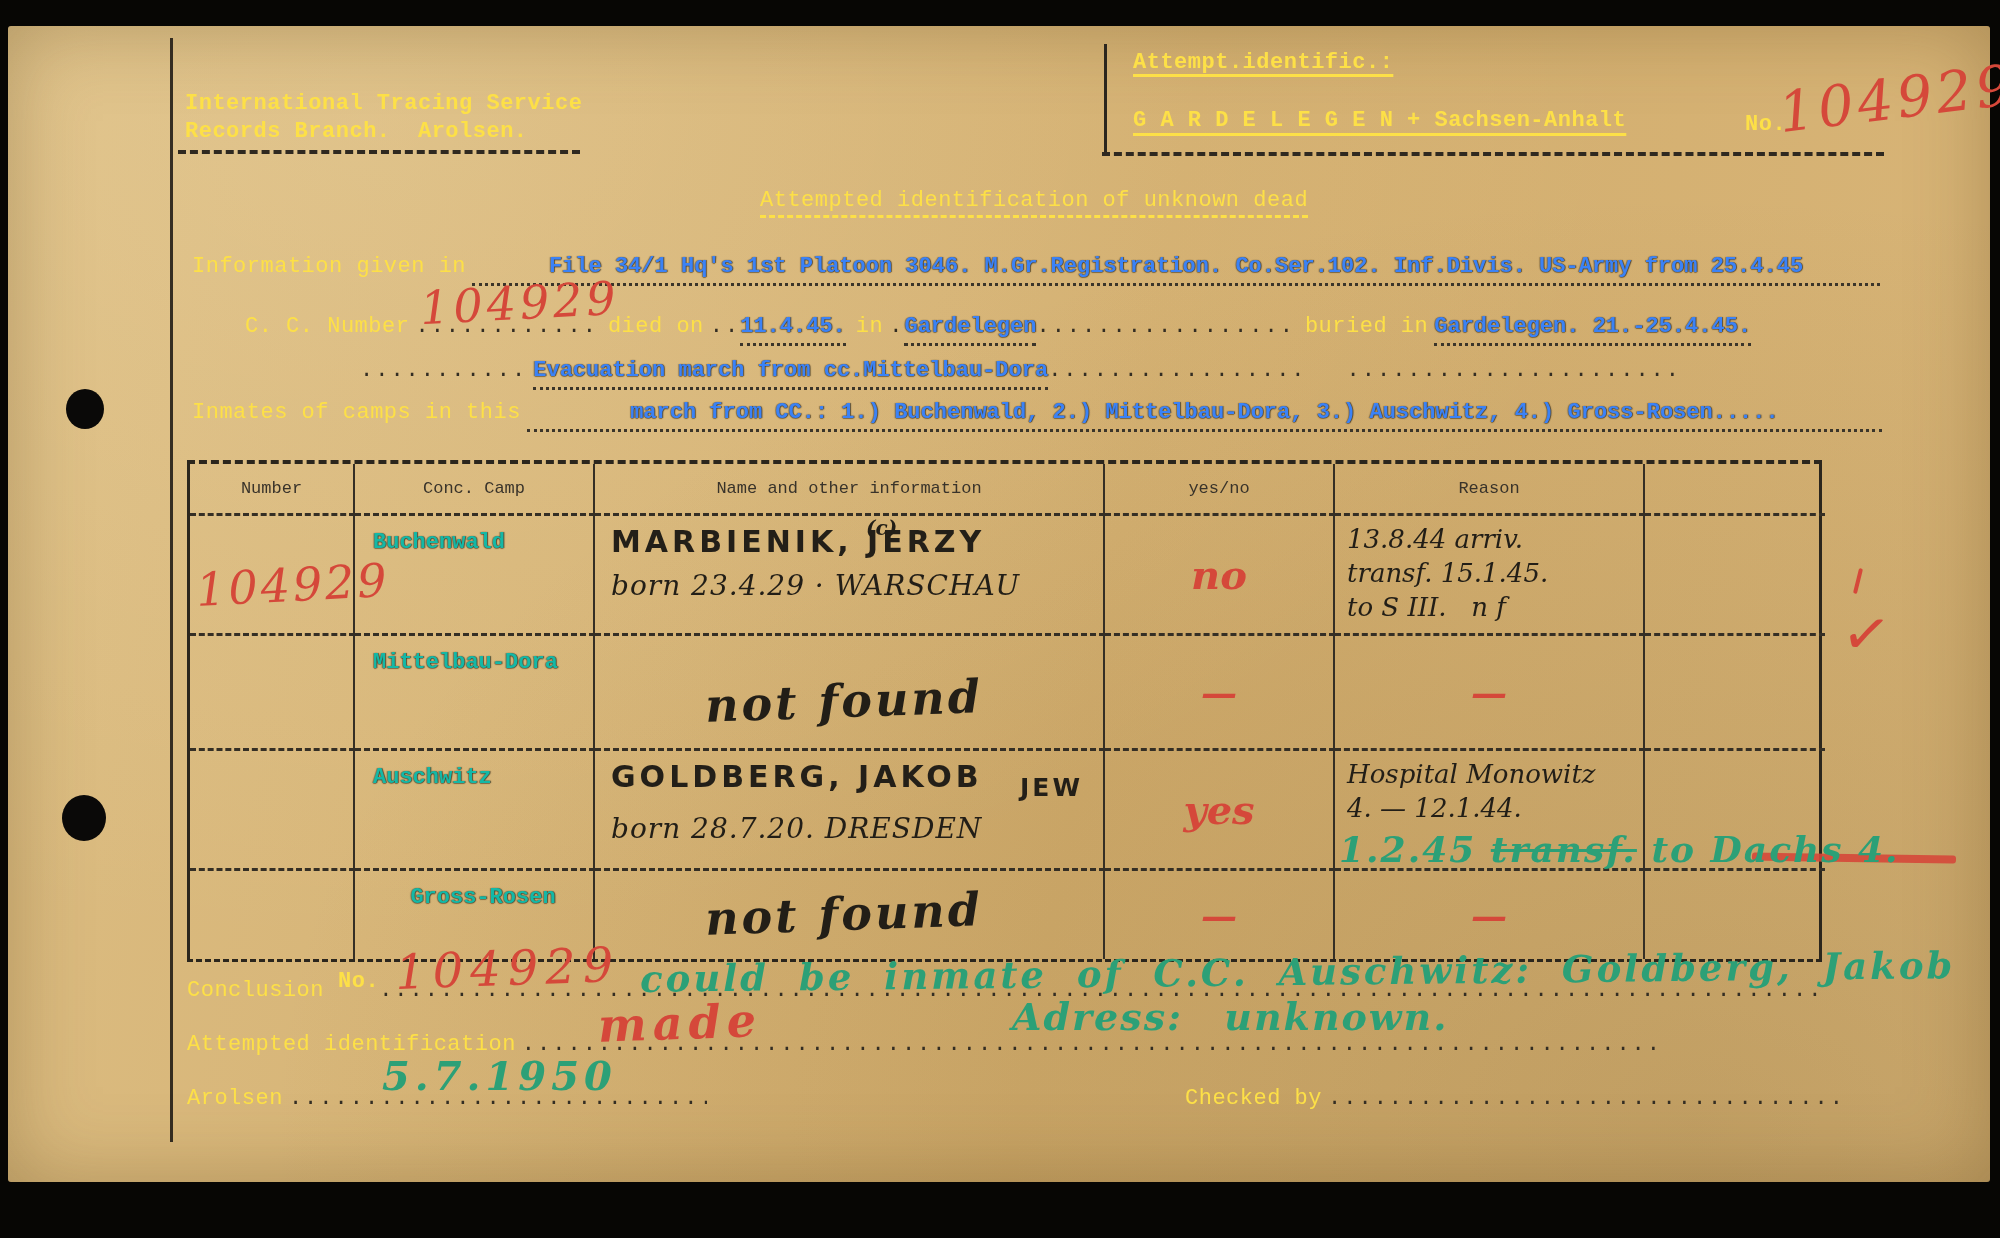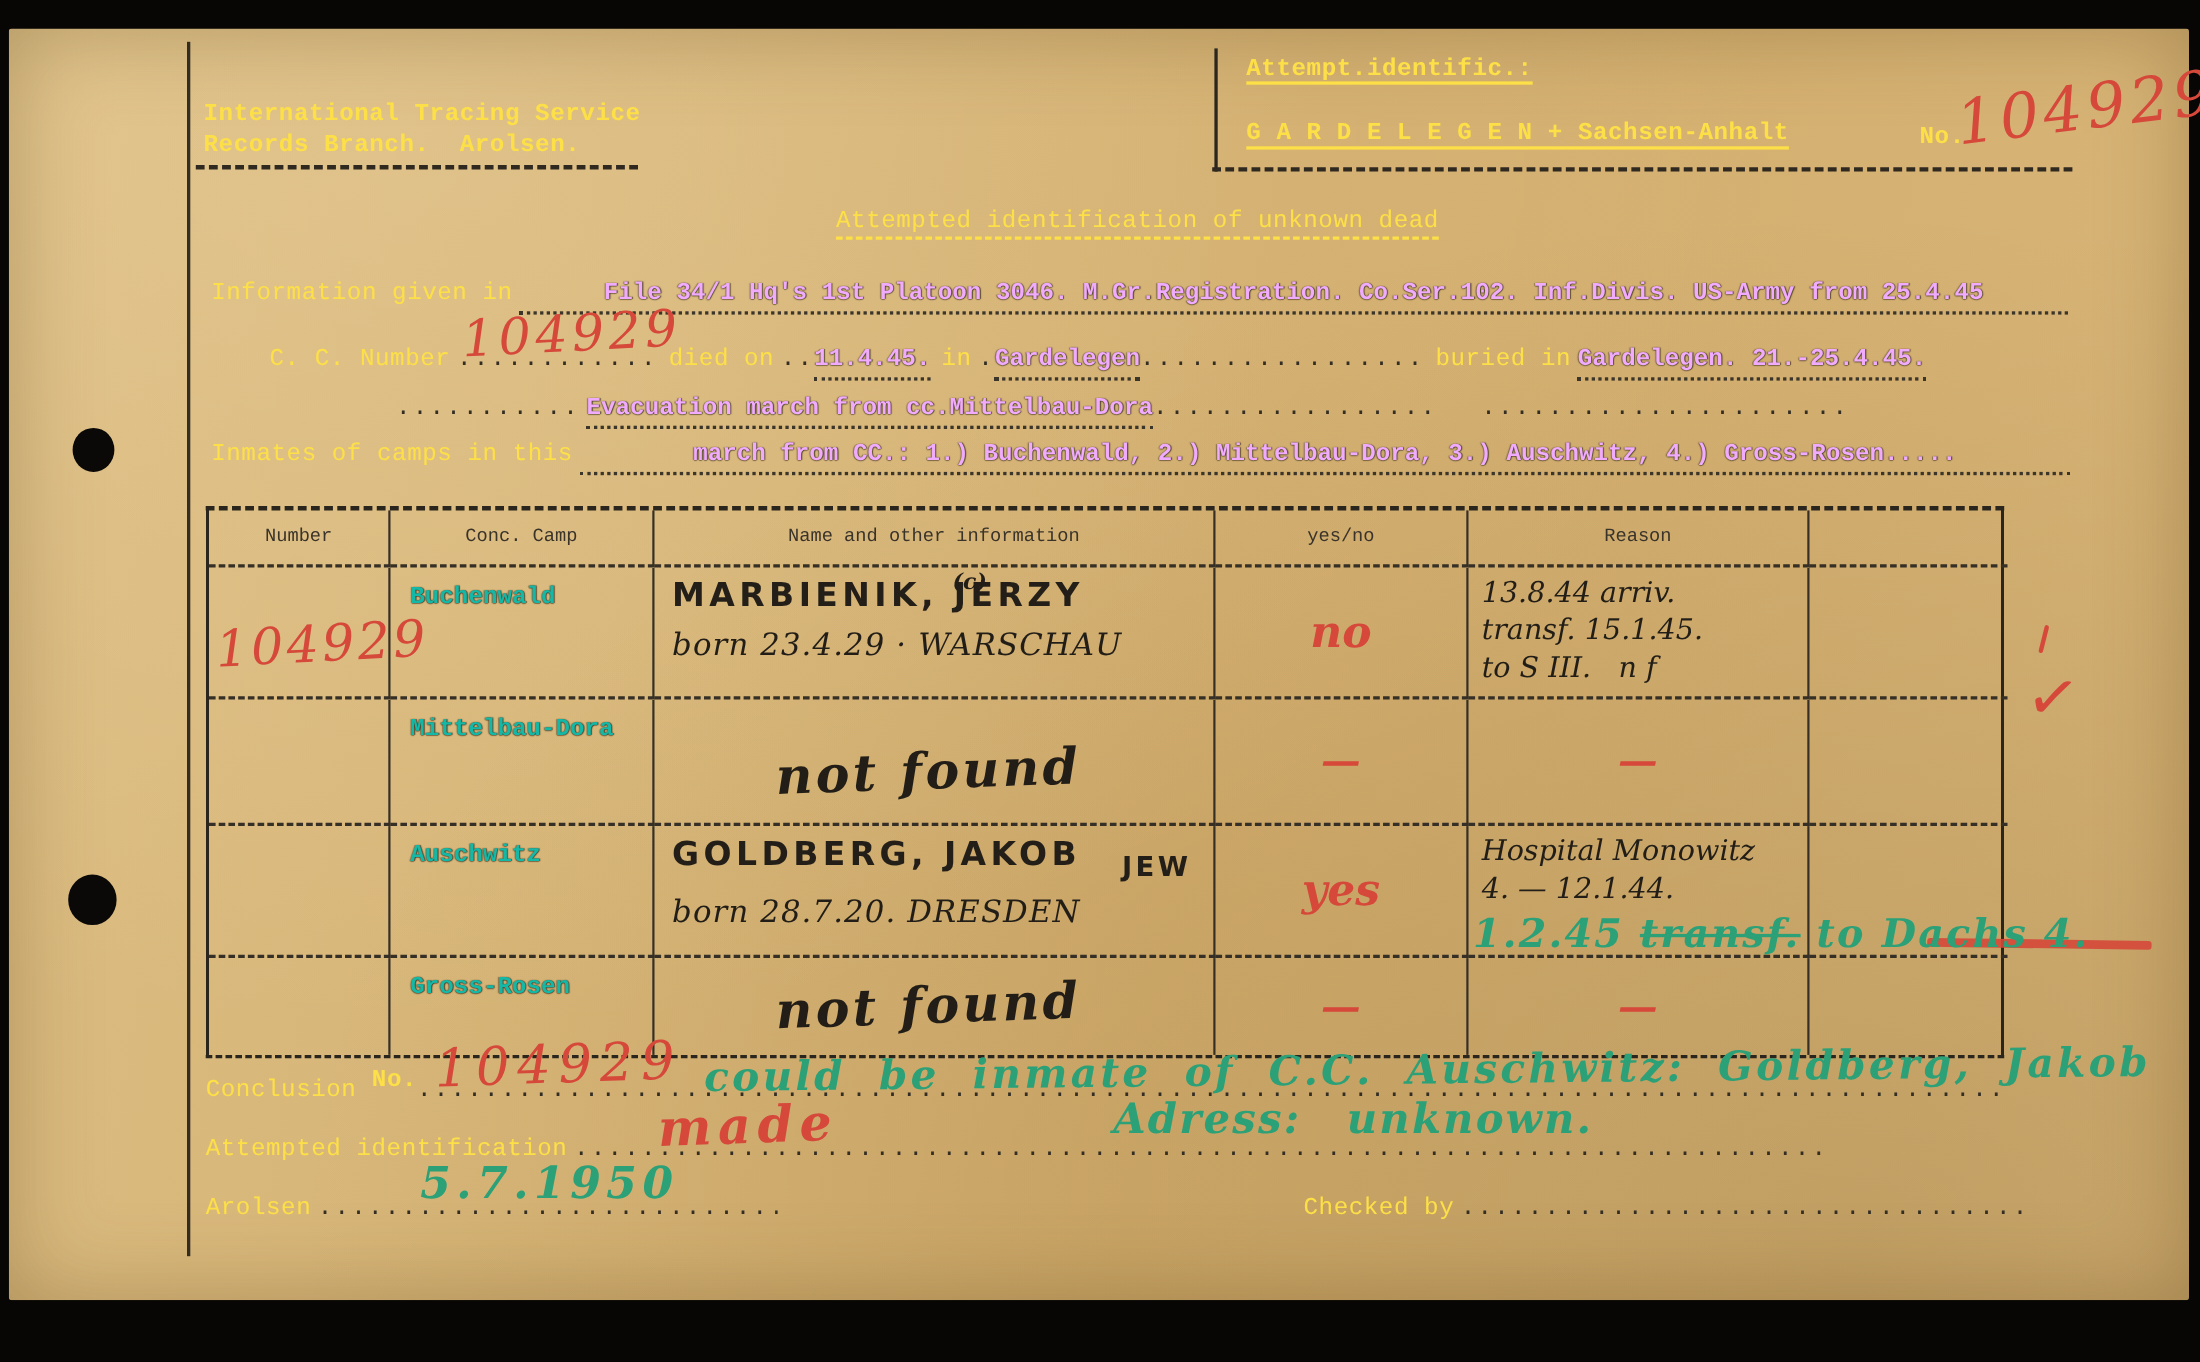--- a/index.html
+++ b/index.html
@@ -17,21 +17,21 @@
     box-shadow: inset 0 0 80px rgba(95,70,25,.35);
     border-radius:3px;
   }
   .hole{position:absolute;background:#0a0908;border-radius:50%;}
   .margin-rule{position:absolute;left:170px;top:38px;width:3px;height:1104px;background:#171410;opacity:.85;}
 
   
   .type{color:#fde047;font-size:22px;letter-spacing:.5px;white-space:pre;}
   .type-b{font-weight:bold;}
   .smudge{
-    color:#f0abfc;font-weight:bold;white-space:pre;
+    color:#3b82f6;font-weight:bold;white-space:pre;
     text-shadow:1px 0 1px rgba(58,48,30,.75), -1px 0 1px rgba(58,48,30,.45), 0 1px 1px rgba(58,48,30,.5);
   }
   .fill-dotted{border-bottom:3px dotted #3b352a;padding-bottom:4px;}
   .dots{color:#332d23;white-space:pre;letter-spacing:2px;overflow:hidden;}
   .dash-rule{border-top:4px dashed #2f2920;position:absolute;}
 
   .hand-red{font-family:"DejaVu Serif",serif;font-style:italic;color:#d5483a;}
   .hand-green{font-family:"DejaVu Serif",serif;font-style:italic;color:#2ca077;}
   .hand-black{font-family:"DejaVu Serif",serif;font-style:italic;color:#221e17;}
   .hand-caps{font-family:"DejaVu Sans",sans-serif;font-weight:600;color:#231f18;letter-spacing:4px;}
@@ -61,21 +61,21 @@
   .grid{
     position:absolute;left:187px;top:460px;width:1635px;
     display:grid;grid-template-columns:165px 240px 510px 230px 310px 180px;
     grid-template-rows:52px 120px 115px 120px 88px;
     border-left:3px solid #2b261d;border-right:3px solid #2b261d;
     border-top:4px dashed #2b261d;border-bottom:3px dashed #2b261d;
     box-sizing:border-box;
   }
   .cell{border-right:2px solid #352f25;border-bottom:3px dashed #352f25;position:relative;box-sizing:border-box;overflow:visible;}
   .cell.last-col{border-right:none;}
-  .cell.last-row{border-bottom:none;}
+  .cell.last-row{border-bottom:none;text-align:center;}
   .cell.head{display:flex;align-items:center;justify-content:center;font-size:17px;color:#39332a;}
   .camp-cell{padding:14px 0 0 18px;}
   .stamp{font-size:22px;color:#14b8a6;}
   .num-red{position:absolute;left:6px;top:42px;font-size:46px;letter-spacing:3px;transform:rotate(-3deg);}
   .name-cell{padding:8px 14px 0 16px;}
   .name-top{display:flex;justify-content:space-between;align-items:flex-start;font-size:30px;}
   .name-sup{position:absolute;left:255px;top:-8px;font-size:20px;letter-spacing:0;}
   .name-tag{font-size:25px;letter-spacing:3px;margin-top:14px;margin-right:6px;}
   .born{font-size:28px;margin-top:10px;letter-spacing:1px;white-space:pre;}
   .notfound{position:absolute;left:110px;top:38px;font-size:46px;letter-spacing:3px;transform:rotate(-2deg);font-weight:bold;}

